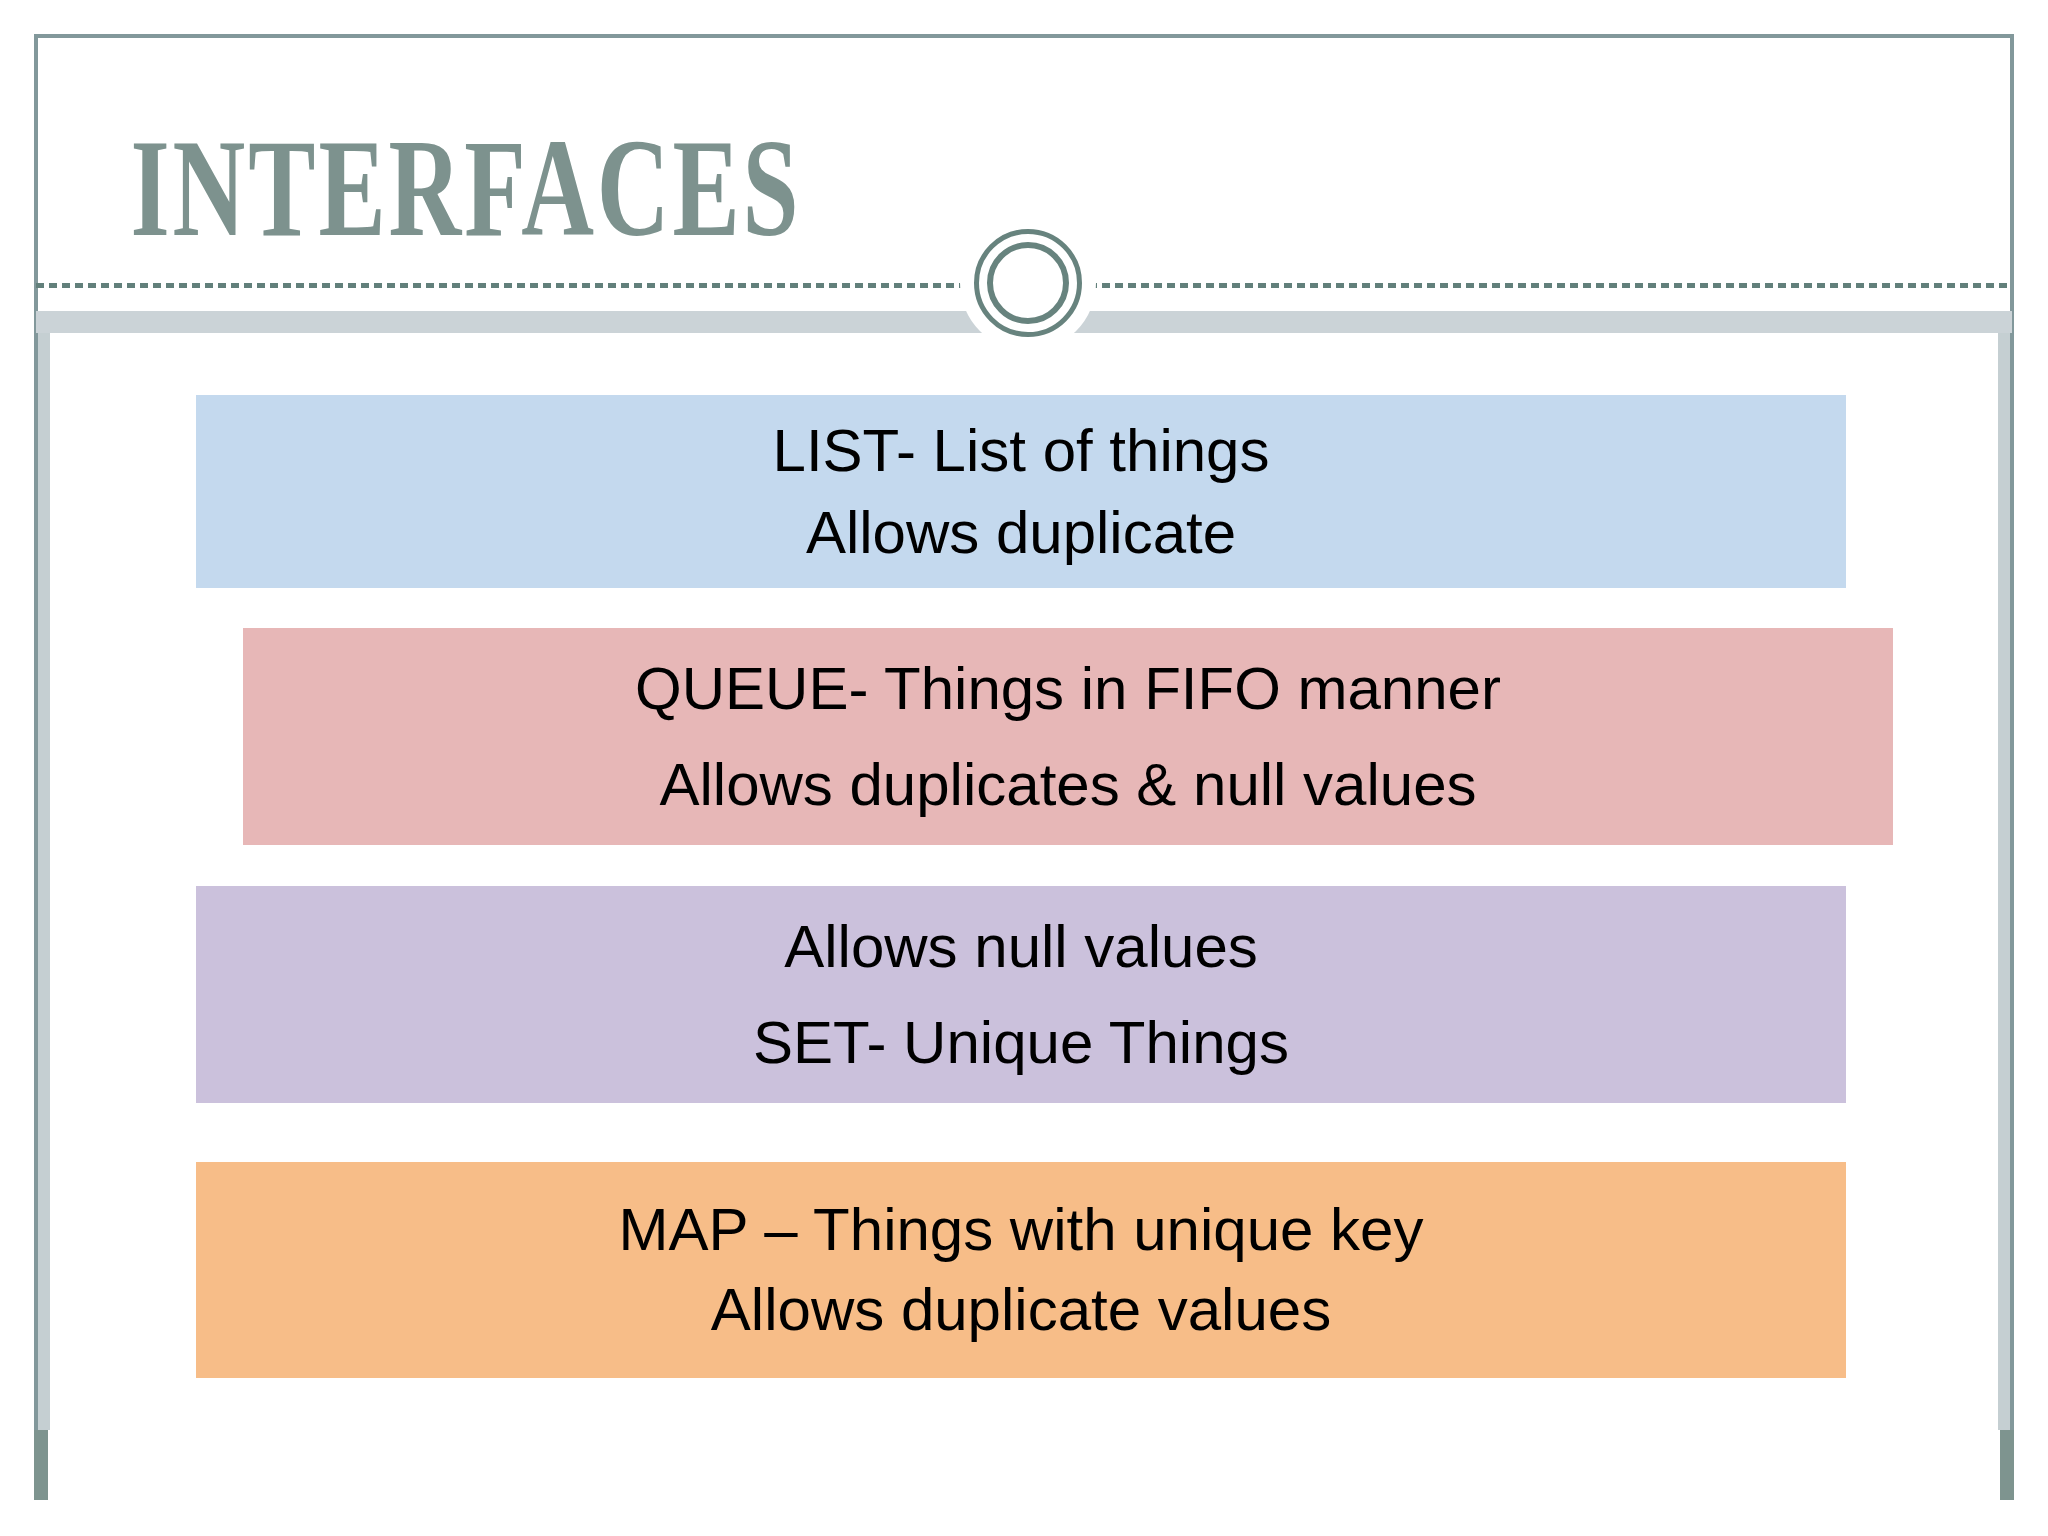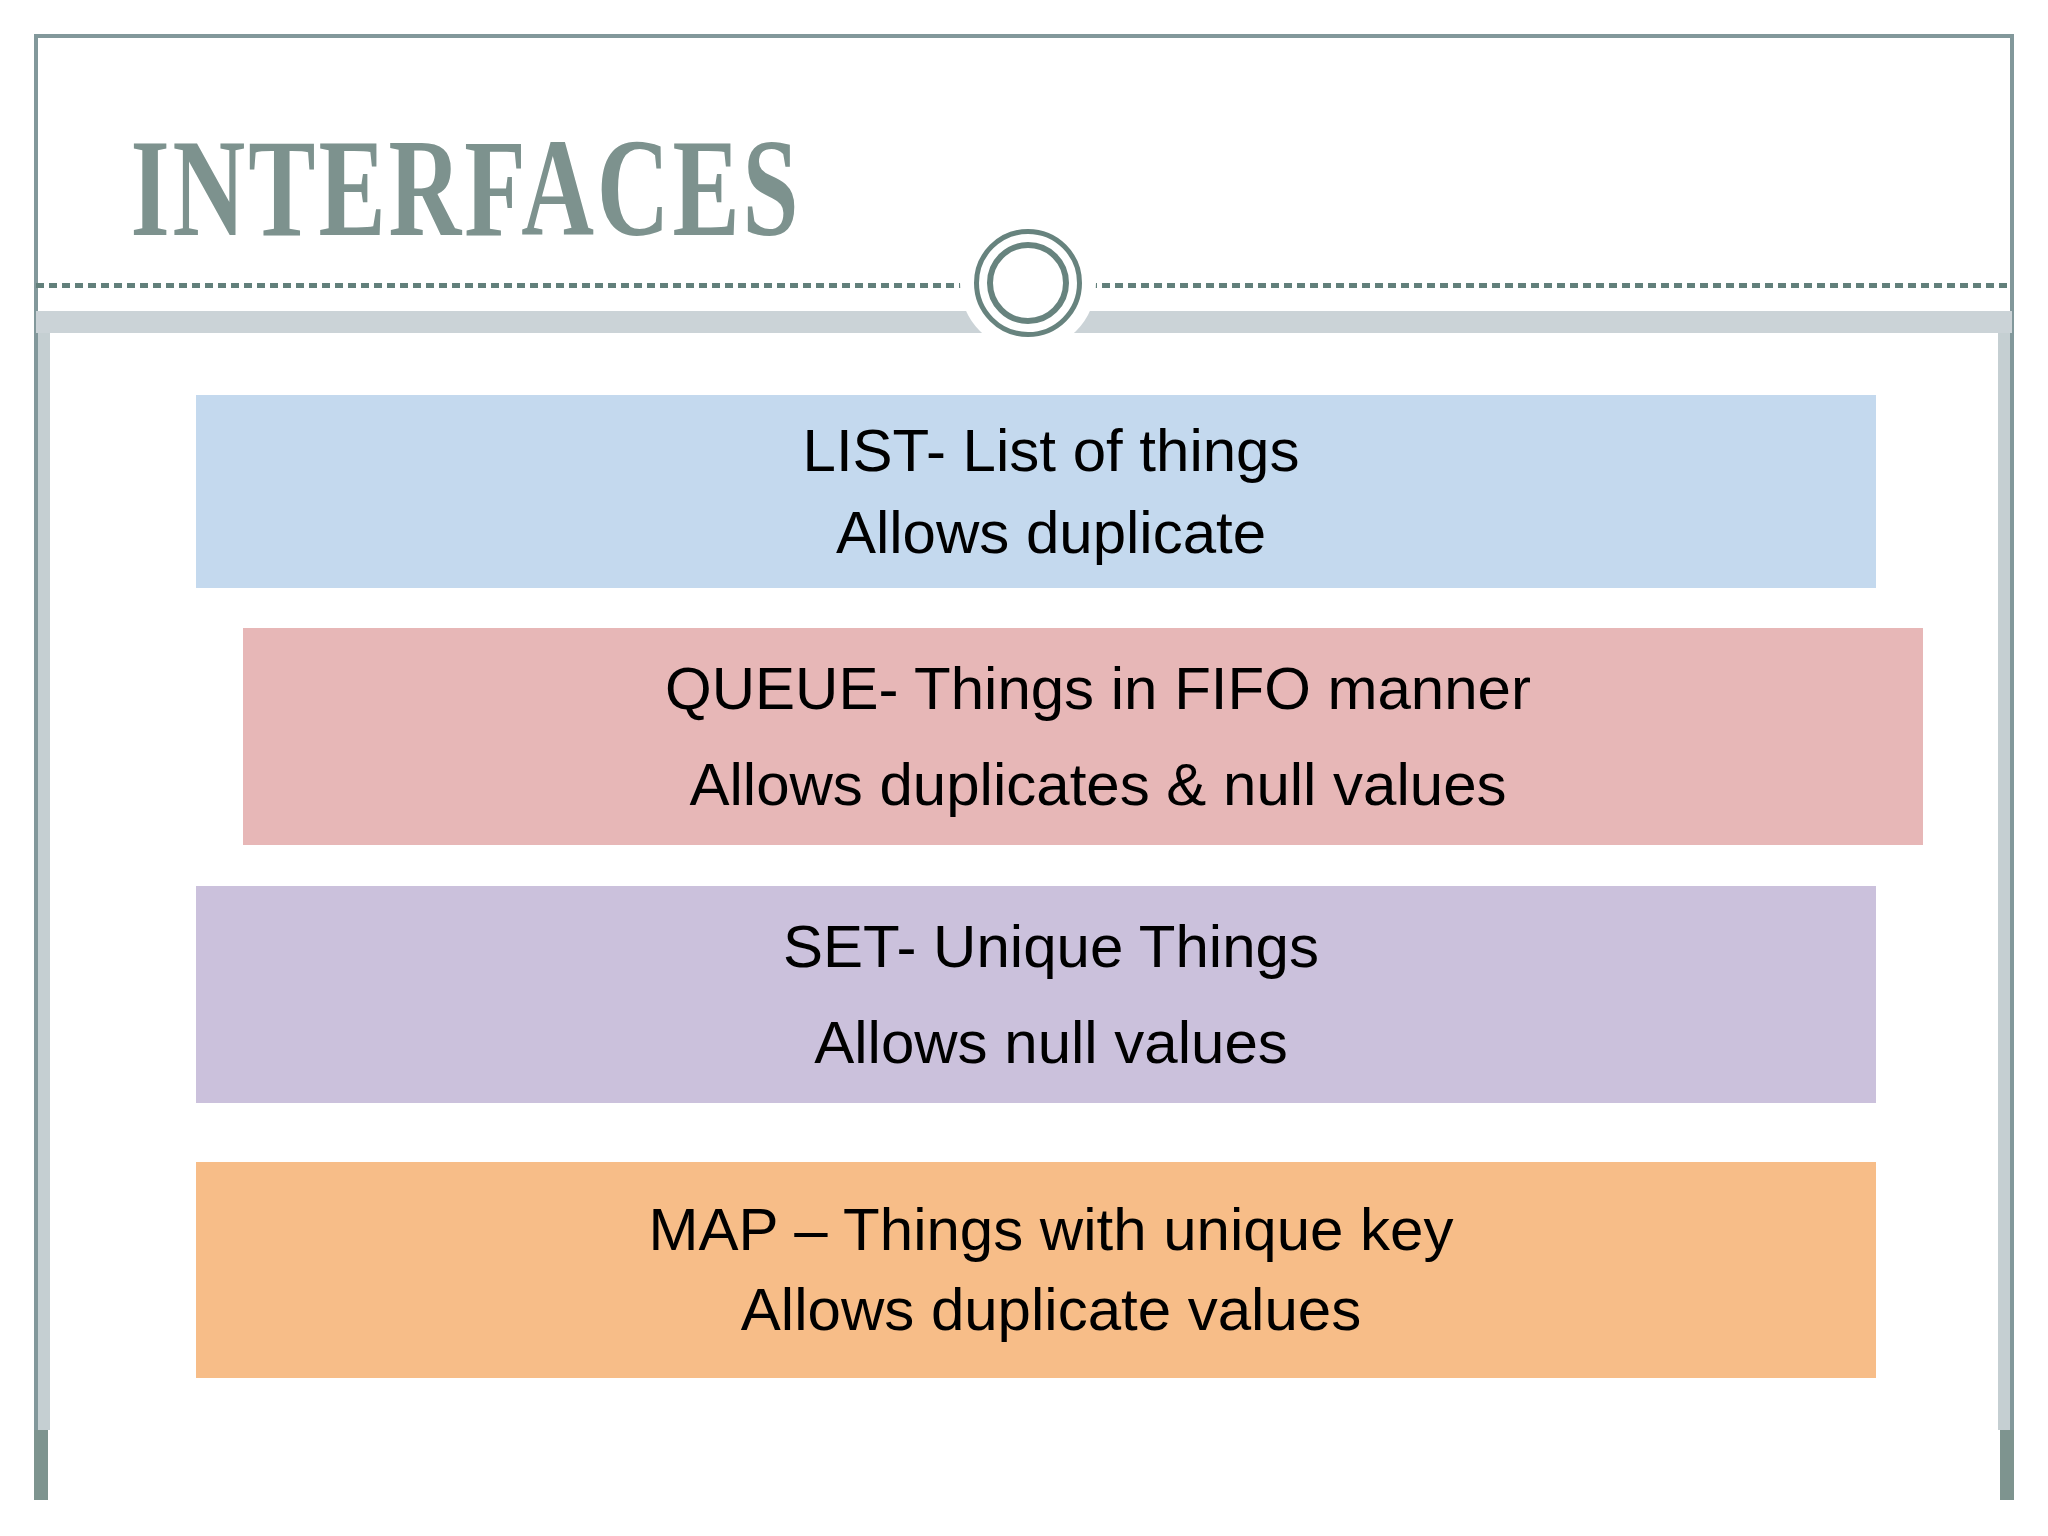--- a/index.html
+++ b/index.html
@@ -45,21 +45,21 @@
     border:5px solid var(--ring);border-radius:50%;
     background:#fff;box-shadow:0 0 0 14px #fff;
     display:flex;align-items:center;justify-content:center;z-index:2;
   }
   .ornament-inner{width:70px;height:70px;border:6px solid var(--ring);border-radius:50%;}
 
   
   .ibox{
     position:absolute;left:196px;width:1650px;
     display:flex;flex-direction:column;align-items:center;justify-content:center;
-    color:var(--text);font-size:60px;line-height:1;text-align:center;z-index:1;padding-left:30px;
+    color:var(--text);font-size:60px;line-height:1;text-align:center;z-index:1;
   }
   .ibox .bline{white-space:nowrap;}
   .ibox-list {top:395px;height:193px;background:var(--box-list);gap:22px;}
   .ibox-queue{top:628px;height:217px;background:var(--box-queue);gap:36px;margin-left:47px;}
   .ibox-set  {top:886px;height:217px;background:var(--box-set);gap:36px;}
   .ibox-map  {top:1162px;height:216px;background:var(--box-map);gap:20px;}
 </style>
 </head>
 <body>
 
@@ -87,22 +87,22 @@
     <div class="bline">LIST- List of things</div>
     <div class="bline">Allows duplicate</div>
   </div>
 
   <div class="ibox ibox-queue">
     <div class="bline">QUEUE- Things in FIFO manner</div>
     <div class="bline">Allows duplicates &amp; null values</div>
   </div>
 
   <div class="ibox ibox-set">
+    <div class="bline">Allows null values</div>
     <div class="bline">SET- Unique Things</div>
-    <div class="bline">Allows null values</div>
   </div>
 
   <div class="ibox ibox-map">
     <div class="bline">MAP – Things with unique key</div>
     <div class="bline">Allows duplicate values</div>
   </div>
 
 </div>
 
 </body></html>

